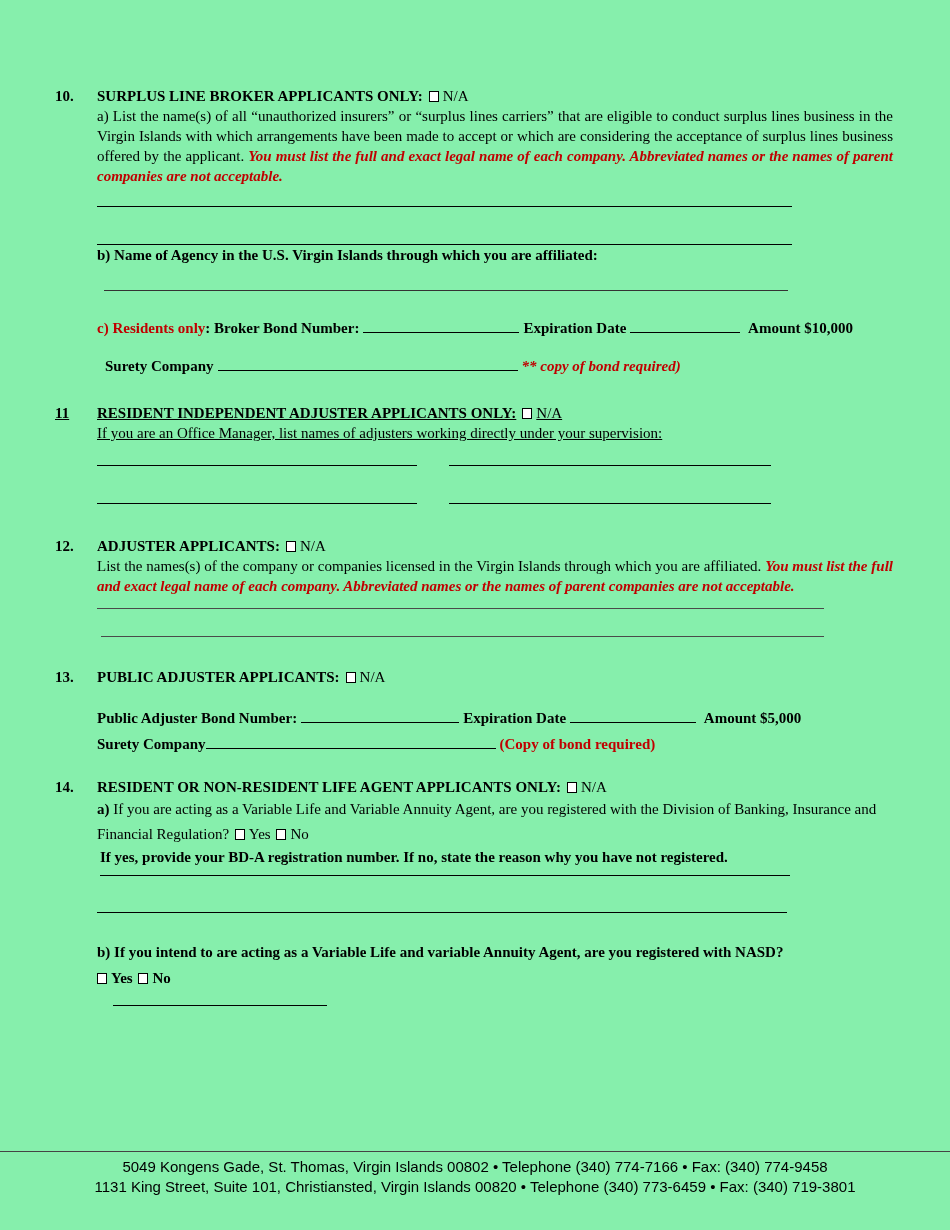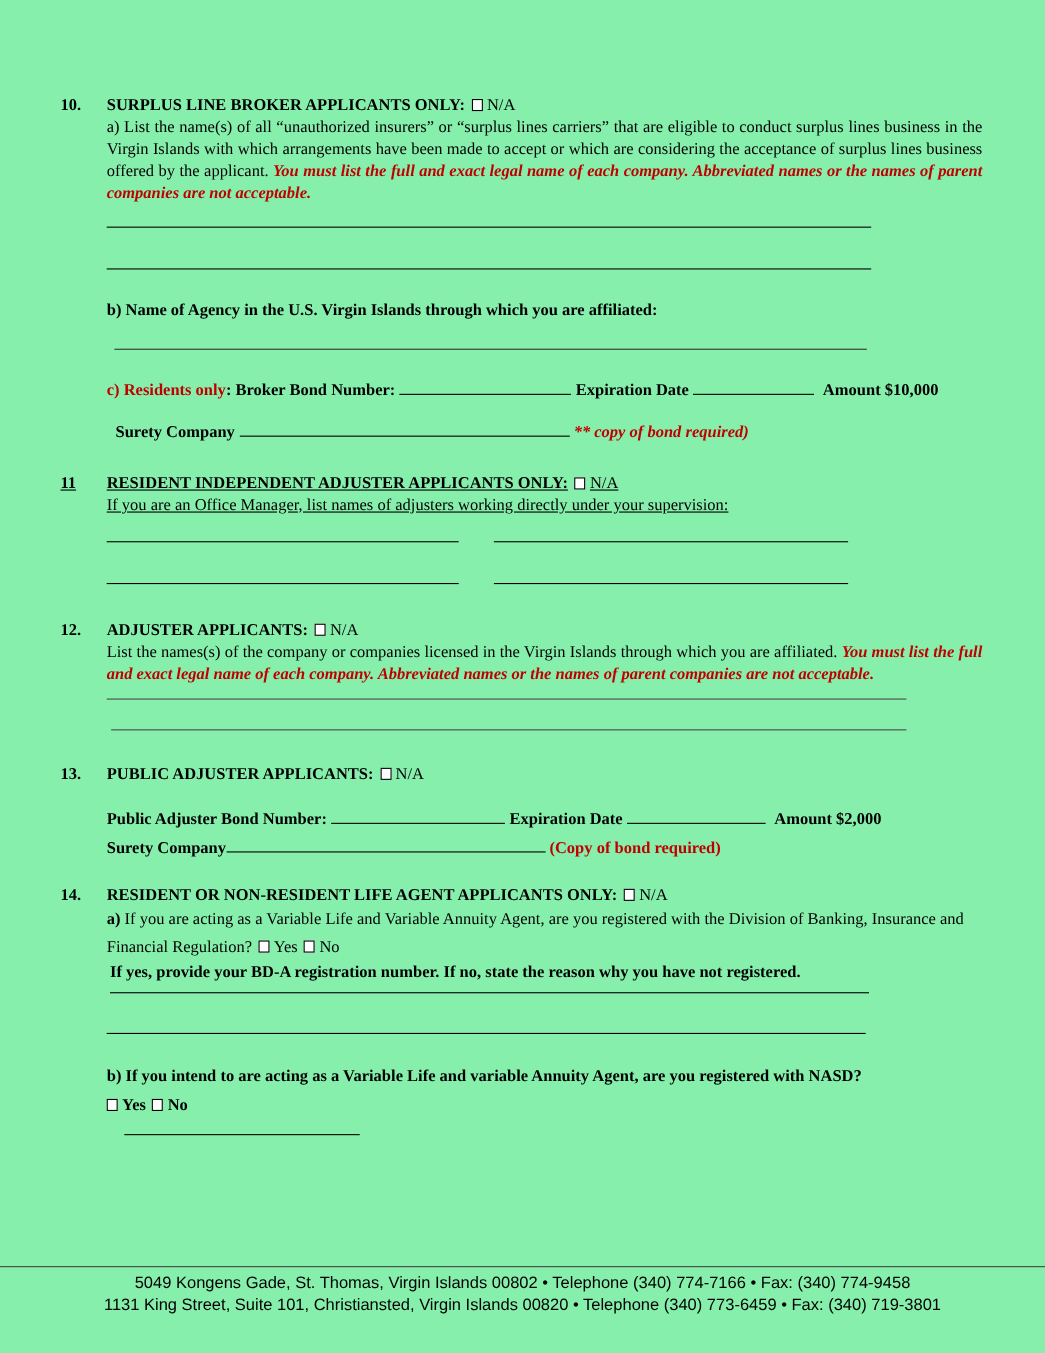--- a/index.html
+++ b/index.html
@@ -65,21 +65,21 @@
 
   <div class="section">
     <div class="num">10.</div>
     <div>
       <div>
         <span class="bold">SURPLUS LINE BROKER APPLICANTS ONLY:</span><span class="checkbox"></span><span>N/A</span>
       </div>
       <p class="justify"><span>a) List the name(s) of all “unauthorized insurers” or “surplus lines carriers” that are eligible to conduct surplus lines business in the Virgin Islands with which arrangements have been made to accept or which are considering the acceptance of surplus lines business offered by the applicant. </span><span class="redbi">You must list the full and exact legal name of each company. Abbreviated names or the names of parent companies are not acceptable.</span></p>
       <div class="fill-line" style="width:695px; margin-top:20px;"></div>
       <div class="fill-line" style="width:695px; margin-top:37px;"></div>
-      <p class="bold" style="margin-top:27px;">b) Name of Agency in the U.S. Virgin Islands through which you are affiliated:</p>
+      <p class="bold" style="">b) Name of Agency in the U.S. Virgin Islands through which you are affiliated:</p>
       <div class="fill-line" style="width:684px; margin-top:25px; margin-left:7px; border-color:#333;"></div>
       <div style="margin-top:27px; white-space:nowrap;">
         <span class="redb">c) Residents only</span><span class="bold">: Broker Bond Number:</span><span class="blank" style="width:156px;"></span><span class="bold">Expiration Date</span><span class="blank" style="width:110px;"></span> <span class="bold">Amount $10,000</span>
       </div>
       <div style="margin-top:18px; margin-left:8px;">
         <span class="bold">Surety Company</span><span class="blank" style="width:300px;"></span><span class="redbi">** copy of bond required)</span>
       </div>
     </div>
   </div>
 
@@ -113,21 +113,21 @@
     </div>
   </div>
 
   <div class="section" style="margin-top:30px;">
     <div class="num">13.</div>
     <div>
       <div>
         <span class="bold">PUBLIC ADJUSTER APPLICANTS:</span><span class="checkbox"></span><span>N/A</span>
       </div>
       <div style="margin-top:21px; white-space:nowrap;">
-        <span class="bold">Public Adjuster Bond Number:</span><span class="blank" style="width:158px;"></span><span class="bold">Expiration Date</span><span class="blank" style="width:126px;"></span> <span class="bold">Amount $2,000</span>
+        <span class="bold">Public Adjuster Bond Number:</span><span class="blank" style="width:158px;"></span><span class="bold">Expiration Date</span><span class="blank" style="width:126px;"></span> <span class="bold">Amount $5,000</span>
       </div>
       <div style="margin-top:6px;">
         <span class="bold">Surety Company</span><span class="blank" style="width:290px; margin-left:0;"></span><span class="redb">(Copy of bond required)</span>
       </div>
     </div>
   </div>
 
   <div class="section" style="margin-top:23px;">
     <div class="num">14.</div>
     <div>

